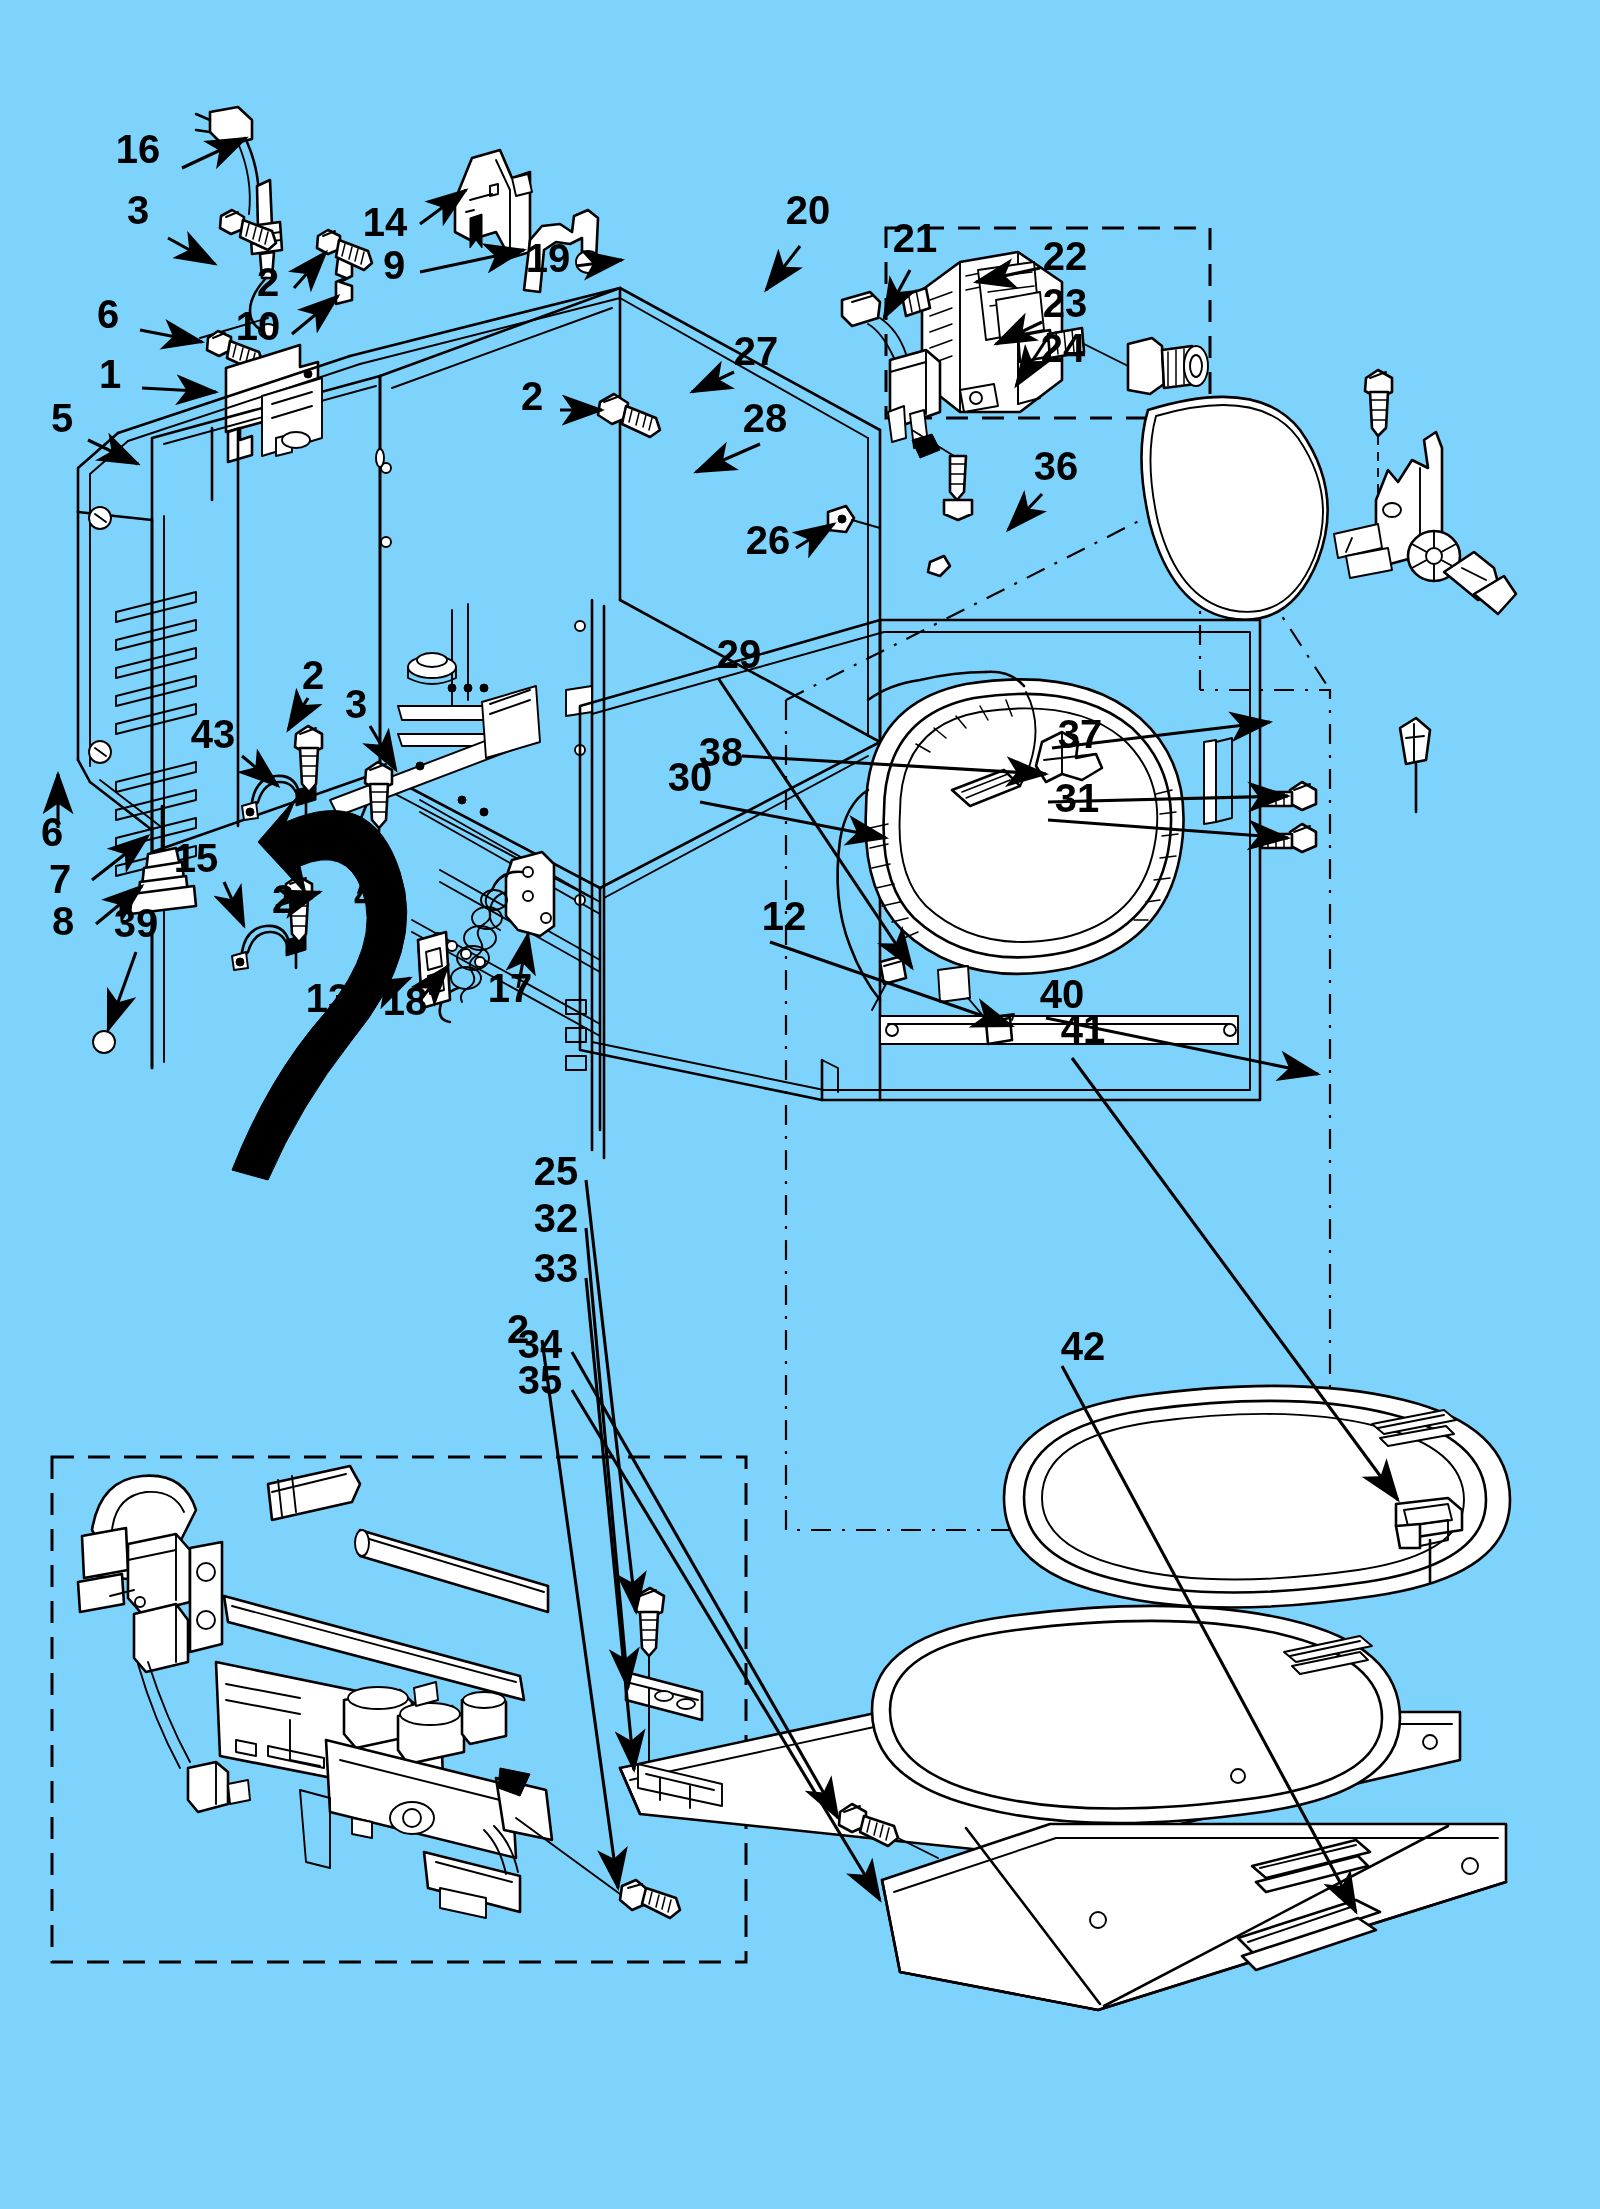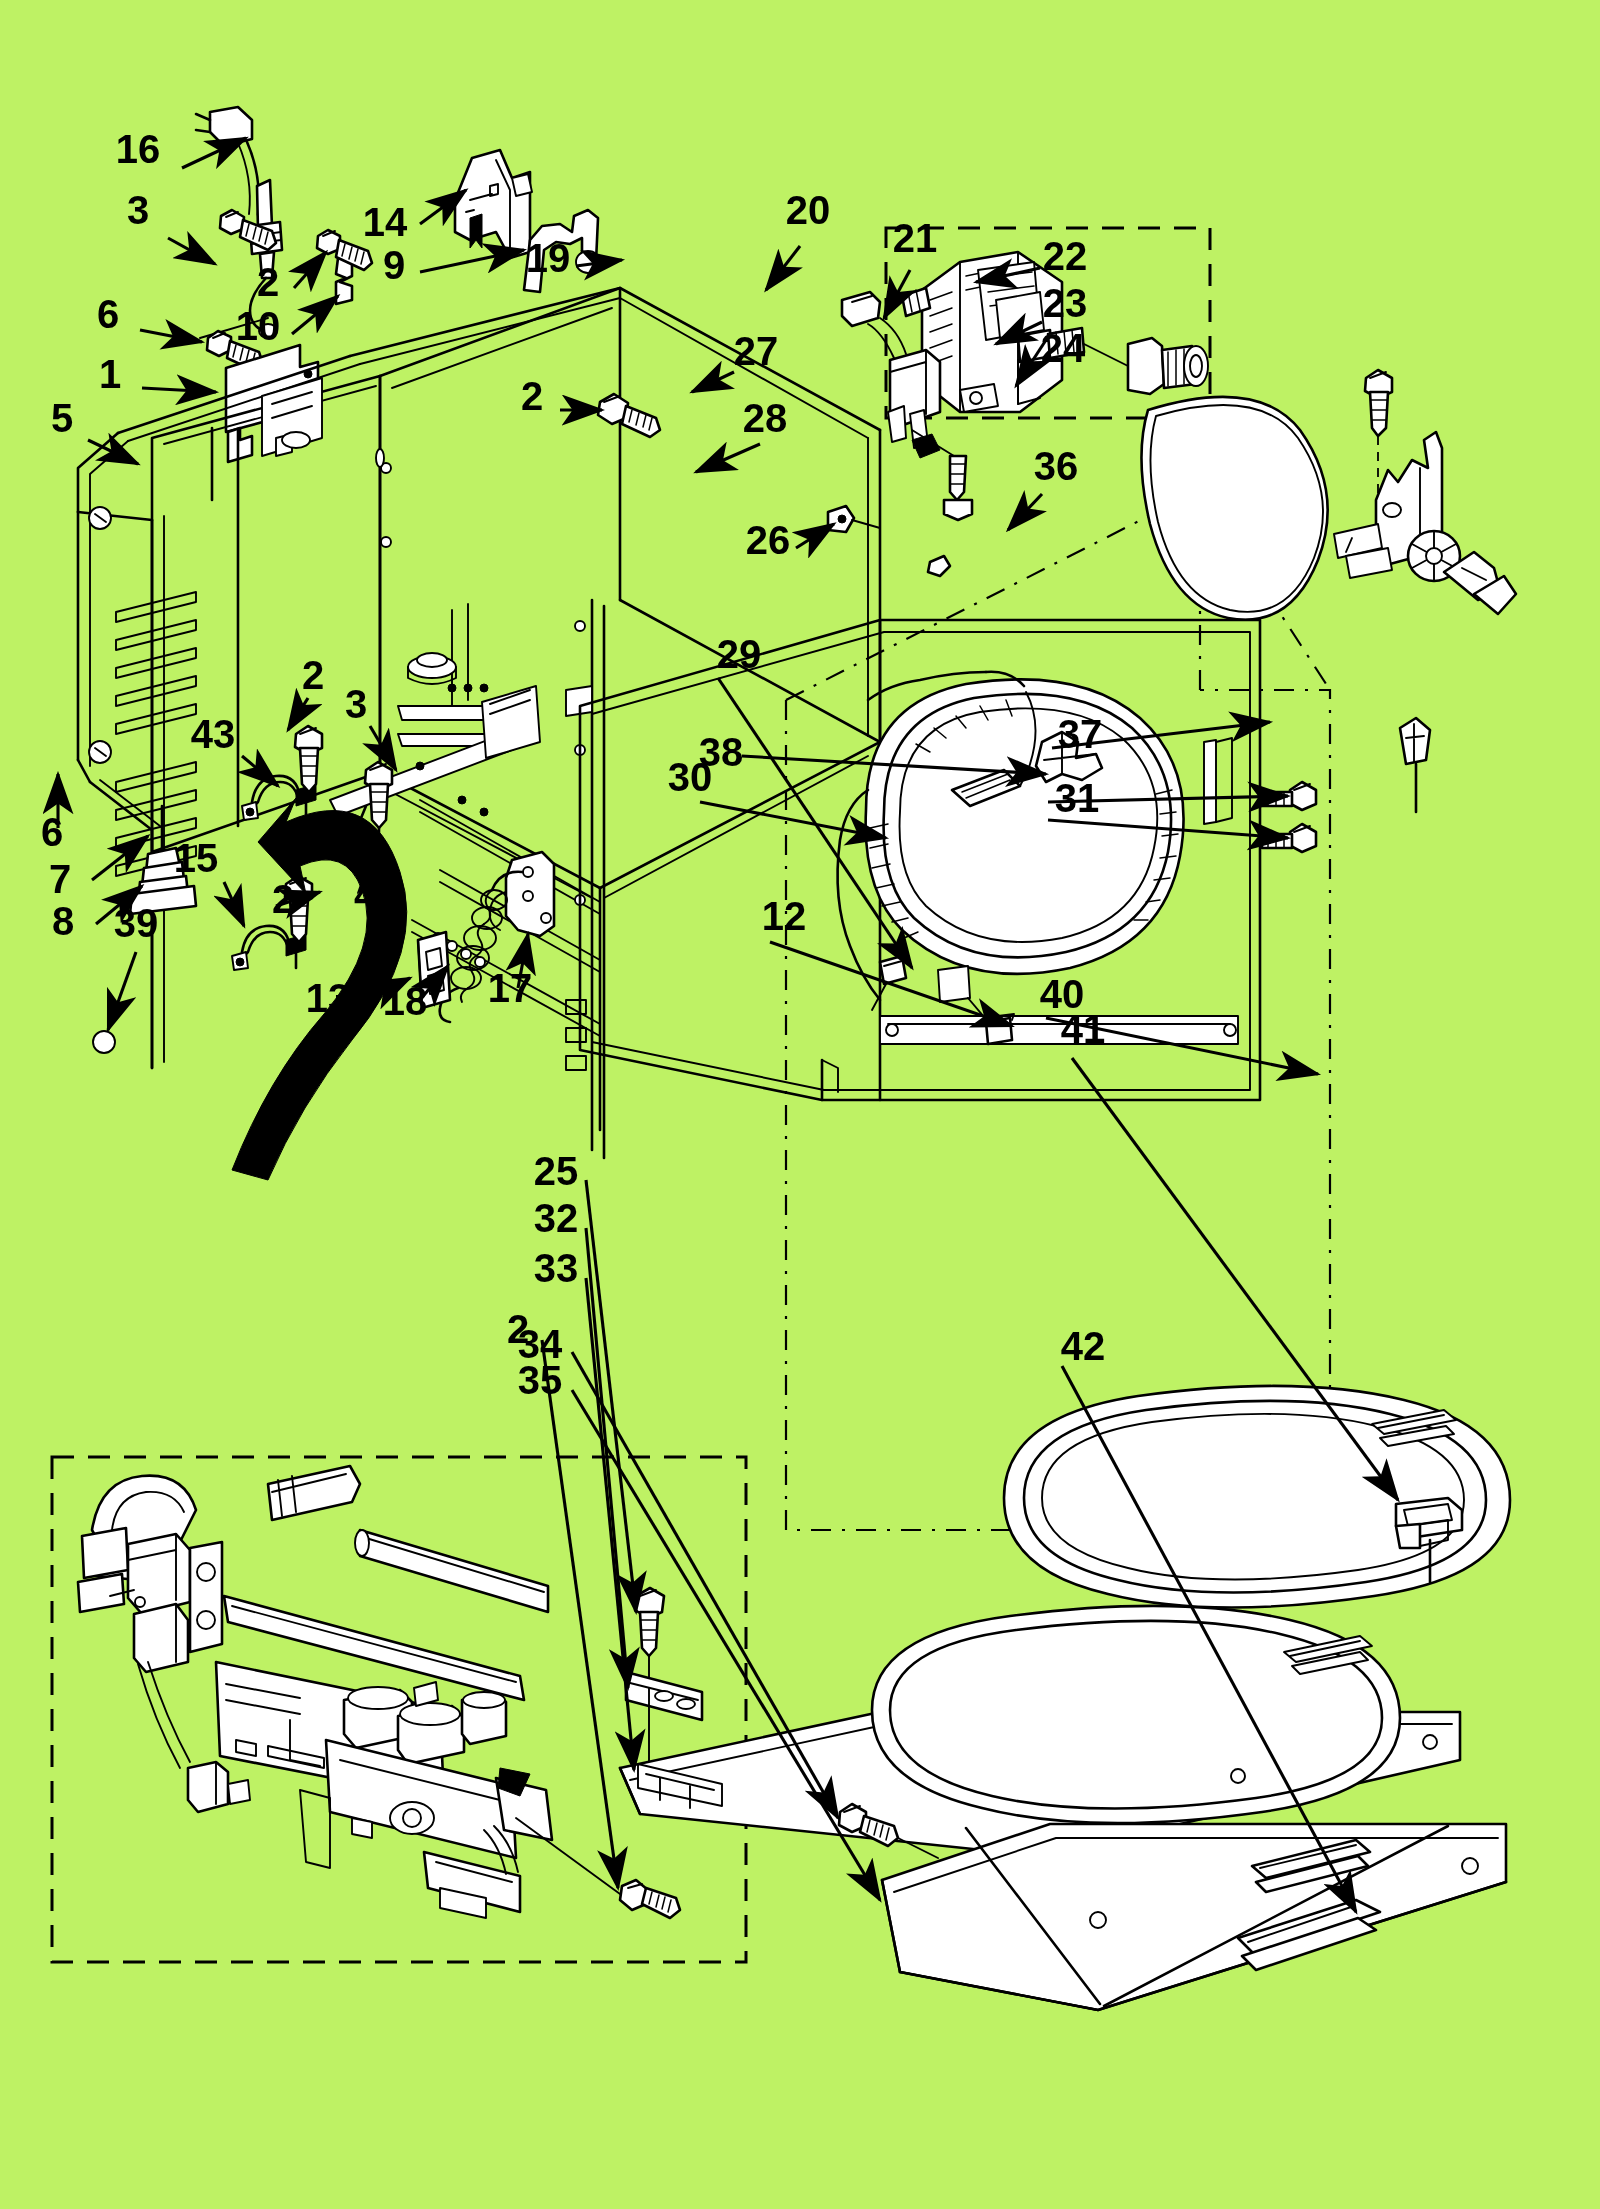--- a/index.html
+++ b/index.html
@@ -1,19 +1,19 @@
 <!DOCTYPE html>
 <html><head>
 <meta charset="utf-8">
 <title>Dryer Cabinet Parts Diagram</title>
 <style>
   html,body{margin:0;padding:0;background:#fff;}
   body{width:1600px;height:2209px;position:relative;overflow:hidden;
        font-family:"Liberation Sans",sans-serif;}
-  #stage{position:absolute;inset:0;width:1600px;height:2209px;background:#bef264;}
+  #stage{position:absolute;inset:0;width:1600px;height:2209px;background:#7dd3fc;}
   svg#diagram{position:absolute;left:0;top:0;width:1600px;height:2209px;display:block;}
   .ln{fill:none;stroke:#000;stroke-width:2.6;stroke-linecap:round;stroke-linejoin:round;}
   .ln-t{fill:none;stroke:#000;stroke-width:1.9;stroke-linecap:round;stroke-linejoin:round;}
   .ln-h{fill:none;stroke:#000;stroke-width:1.5;stroke-linecap:round;stroke-linejoin:round;}
   .fl{fill:#fff;stroke:#000;stroke-width:2.6;stroke-linejoin:round;stroke-linecap:round;}
   .fl-t{fill:#fff;stroke:#000;stroke-width:1.9;stroke-linejoin:round;stroke-linecap:round;}
   .solid{fill:#000;stroke:#000;stroke-width:1;}
   .dash{fill:none;stroke:#000;stroke-width:3.0;stroke-linecap:butt;
         stroke-dasharray:22 14;}
   .dashc{fill:none;stroke:#000;stroke-width:2.2;stroke-linecap:butt;

